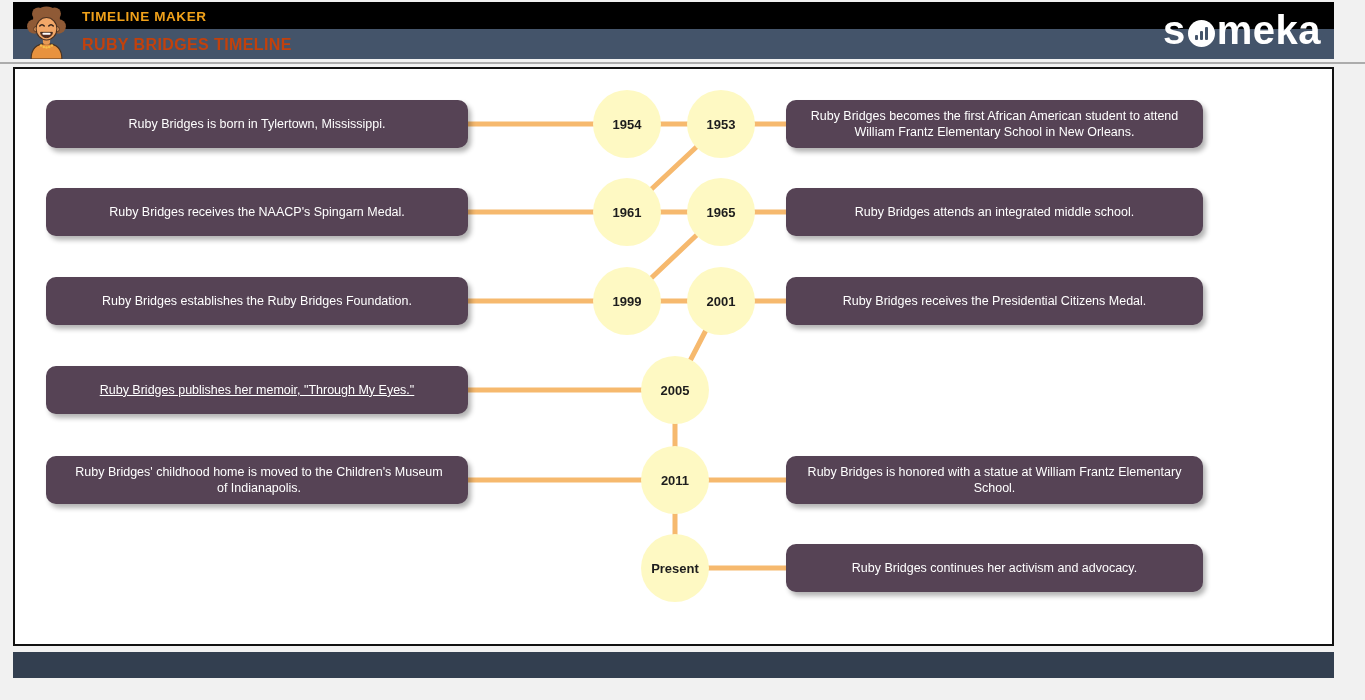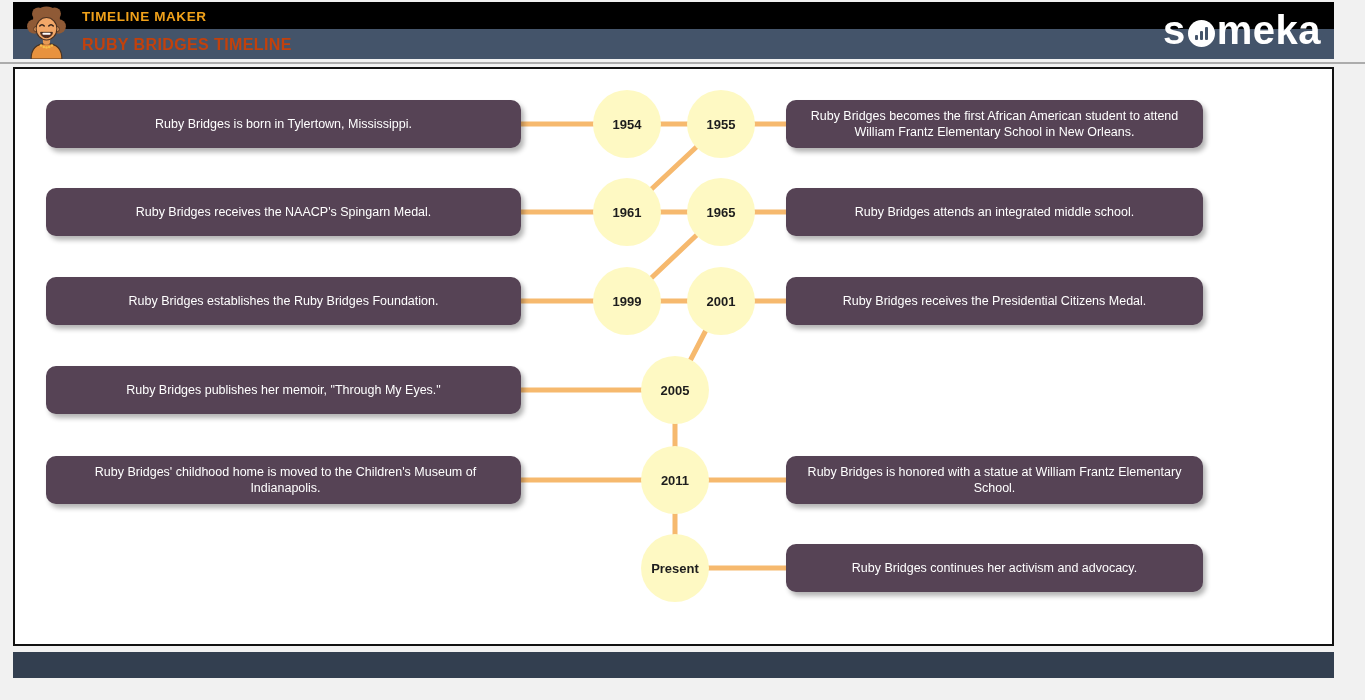--- a/index.html
+++ b/index.html
@@ -41,21 +41,21 @@
   .connector-svg{position:absolute;left:0;top:0;width:100%;height:100%;}
   .connector-svg line{stroke:#F6B96E;stroke-width:5;stroke-linecap:round;}
   .event-box{
     position:absolute;height:48px;box-sizing:border-box;
     background:#564355;border-radius:10px;
     box-shadow:3px 4px 5px rgba(0,0,0,0.3);
     color:#fff;font-size:12.5px;line-height:1.32;
     display:flex;align-items:center;justify-content:center;text-align:center;
     padding:2px 20px;z-index:2;
   }
-  .left-box{left:31px;width:475px;}
+  .left-box{left:31px;width:422px;}
   .right-box{left:771px;width:417px;}
   .year-circle{
     position:absolute;width:68px;height:68px;border-radius:50%;
     background:#fef9c3;z-index:3;
     display:flex;align-items:center;justify-content:center;
     color:#1d1d1d;font-size:13px;font-weight:700;
   }
   
   .footer-bar{position:absolute;left:13px;top:652px;width:1321px;height:26px;background:#333F50;}
 </style>
@@ -114,31 +114,31 @@
       <line x1="706" y1="232" x2="660" y2="321"></line>
       <line x1="445" y1="321" x2="660" y2="321"></line>
       <line x1="660" y1="321" x2="660" y2="411"></line>
       <line x1="445" y1="411" x2="660" y2="411"></line>
       <line x1="660" y1="411" x2="780" y2="411"></line>
       <line x1="660" y1="411" x2="660" y2="499"></line>
       <line x1="660" y1="499" x2="780" y2="499"></line>
     </svg>
 <div class="event-box left-box" style="top: 31px;">Ruby Bridges is born in Tylertown, Mississippi.</div>
     <div class="year-circle" style="left: 578px; top: 21px;">1954</div>
-    <div class="year-circle" style="left: 672px; top: 21px;">1955</div>
+    <div class="year-circle" style="left: 672px; top: 21px;">1953</div>
     <div class="event-box right-box" style="top: 31px;">Ruby Bridges becomes the first African American student to attend William Frantz Elementary School in New Orleans.</div>
     <div class="event-box left-box" style="top: 119px;">Ruby Bridges receives the NAACP's Spingarn Medal.</div>
     <div class="year-circle" style="left: 578px; top: 109px;">1961</div>
     <div class="year-circle" style="left: 672px; top: 109px;">1965</div>
     <div class="event-box right-box" style="top: 119px;">Ruby Bridges attends an integrated middle school.</div>
     <div class="event-box left-box" style="top: 208px;">Ruby Bridges establishes the Ruby Bridges Foundation.</div>
     <div class="year-circle" style="left: 578px; top: 198px;">1999</div>
     <div class="year-circle" style="left: 672px; top: 198px;">2001</div>
     <div class="event-box right-box" style="top: 208px;">Ruby Bridges receives the Presidential Citizens Medal.</div>
-    <div class="event-box left-box" style="top: 297px;">Ruby Bridges publishes her memoir, "Through My Eyes."</div>
+    <div class="event-box left-box" style="top: 297px; text-decoration: underline;">Ruby Bridges publishes her memoir, "Through My Eyes."</div>
     <div class="year-circle" style="left: 626px; top: 287px;">2005</div>
     <div class="event-box left-box" style="top: 387px; padding-left: 24px;">Ruby Bridges' childhood home is moved to the Children's Museum of Indianapolis.</div>
     <div class="year-circle" style="left: 626px; top: 377px;">2011</div>
     <div class="event-box right-box" style="top: 387px;">Ruby Bridges is honored with a statue at William Frantz Elementary School.</div>
     <div class="year-circle" style="left: 626px; top: 465px;">Present</div>
     <div class="event-box right-box" style="top: 475px;">Ruby Bridges continues her activism and advocacy.</div>
   </div>
 
 <div class="footer-bar"></div>
 

